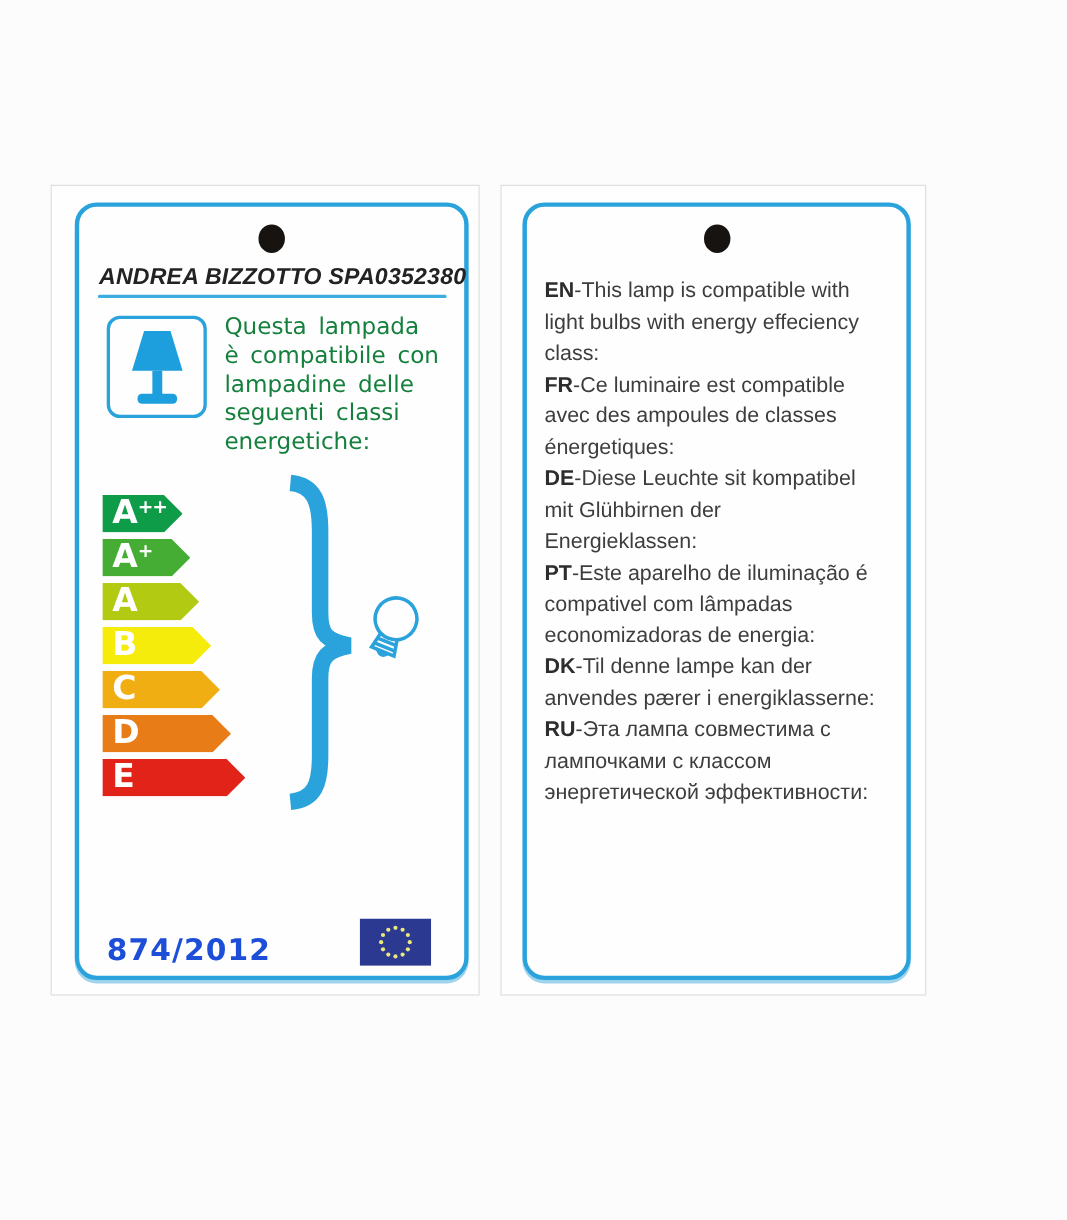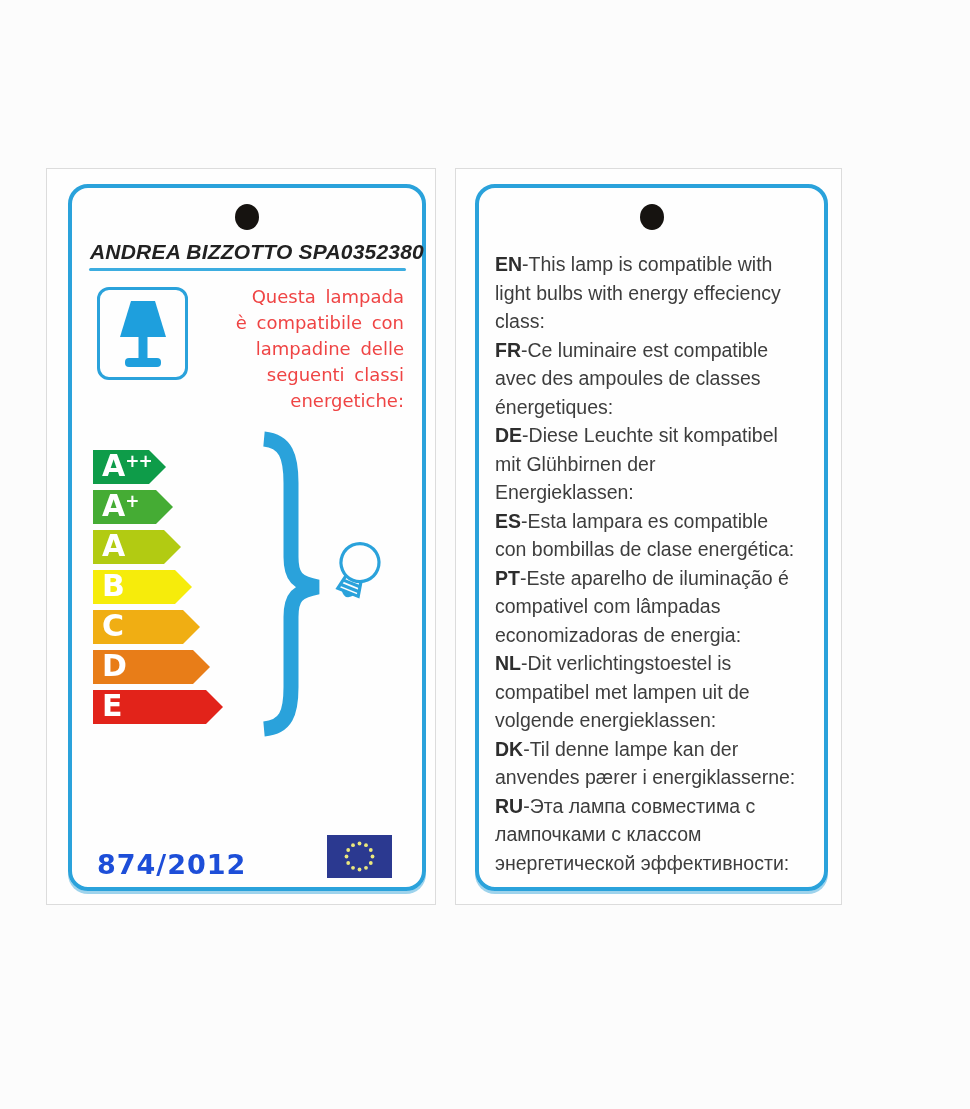--- a/index.html
+++ b/index.html
@@ -45,22 +45,22 @@
     position:absolute; top:80px; left:17px; width:317px; height:3px;
     background:#3dade0; border-radius:2px;
   }
   .lamp-box{
     position:absolute; left:25px; top:99px; width:91px; height:93px;
     box-sizing:border-box; border:3px solid var(--accent); border-radius:12px;
     display:flex; align-items:center; justify-content:center;
   }
   .it-text{
     position:absolute; left:132px; top:96px; width:200px; margin:0;
-    font-size:18px; line-height:26px; color:#ef4444;
-    white-space:pre-line; word-spacing:4px;text-align:right;
+    font-size:21px; line-height:26px; color:#15803d;
+    white-space:pre-line; word-spacing:4px;
   }
   .arrow-col{
     position:absolute; left:21px; top:262px;
     display:flex; flex-direction:column; gap:6px;
   }
   .arrow{
     height:34px; box-sizing:border-box; padding-left:9px;
     clip-path:polygon(0 0, calc(100% - 17px) 0, 100% 50%, calc(100% - 17px) 100%, 0 100%);
     color:#fff; font-weight:700; font-size:30px; line-height:32px;
   }
@@ -171,28 +171,23 @@
       <div class="lang-list" id="lang-list">
           <p><span class="lang-code">EN</span><span>-</span><span>This lamp is compatible with
 light bulbs with energy effeciency
 class:</span></p>
           <p><span class="lang-code">FR</span><span>-</span><span>Ce luminaire est compatible
 avec des ampoules de classes
 énergetiques:</span></p>
           <p><span class="lang-code">DE</span><span>-</span><span>Diese Leuchte sit kompatibel
 mit Glühbirnen der
 Energieklassen:</span></p>
-          <p><span class="lang-code">ES</span><span>-</span><span>Esta lampara es compatible
-con bombillas de clase energética:</span></p>
           <p><span class="lang-code">PT</span><span>-</span><span>Este aparelho de iluminação é
 compativel com lâmpadas
 economizadoras de energia:</span></p>
-          <p><span class="lang-code">NL</span><span>-</span><span>Dit verlichtingstoestel is
-compatibel met lampen uit de
-volgende energieklassen:</span></p>
           <p><span class="lang-code">DK</span><span>-</span><span>Til denne lampe kan der
 anvendes pærer i energiklasserne:</span></p>
           <p><span class="lang-code">RU</span><span>-</span><span>Эта лампа совместима с
 лампочками с классом
 энергетической эффективности:</span></p>
         </div>
     </div>
   </div>
 
 </div>

